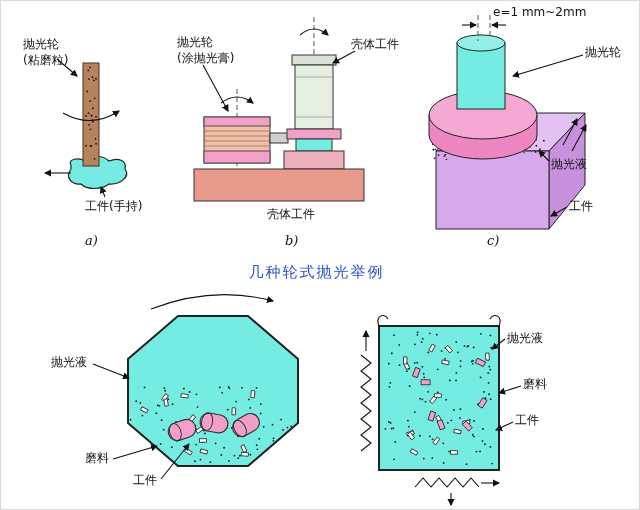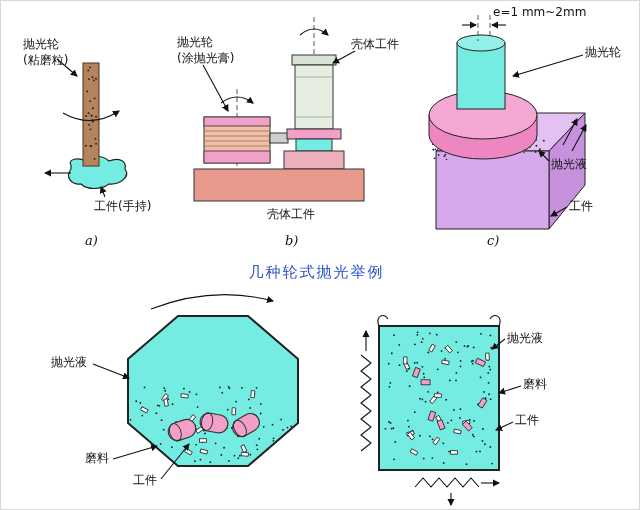--- a/index.html
+++ b/index.html
@@ -446,21 +446,21 @@
     <line class="ln" x1="480" y1="482" x2="498" y2="482" marker-end="url(#arr)"></line>
     <line class="ln" x1="450" y1="492" x2="450" y2="504" marker-end="url(#arr)"></line>
     <path class="ln" d="M504,338 L491,348" marker-end="url(#arr)"></path>
     <path class="ln" d="M520,385 L498,392" marker-end="url(#arr)"></path>
     <path class="ln" d="M512,421 L495,429" marker-end="url(#arr)"></path>
   </g>
 </svg>
 
 <div class="lbl" style="left:22px;top:36px">抛光轮
 (粘磨粒)</div>
-<div class="lbl" style="left:93px;top:198px">工件(手持)</div>
+<div class="lbl" style="left:84px;top:198px">工件(手持)</div>
 <div class="tag" style="left:84px;top:233px">a)</div>
 
 <div class="lbl" style="left:176px;top:34px">抛光轮
 (涂抛光膏)</div>
 <div class="lbl" style="left:350px;top:36px">壳体工件</div>
 <div class="lbl" style="left:266px;top:206px">壳体工件</div>
 <div class="tag" style="left:284px;top:233px">b)</div>
 
 <div class="lbl" style="left:492px;top:4px">e=1 mm~2mm</div>
 <div class="lbl" style="left:584px;top:44px">抛光轮</div>

